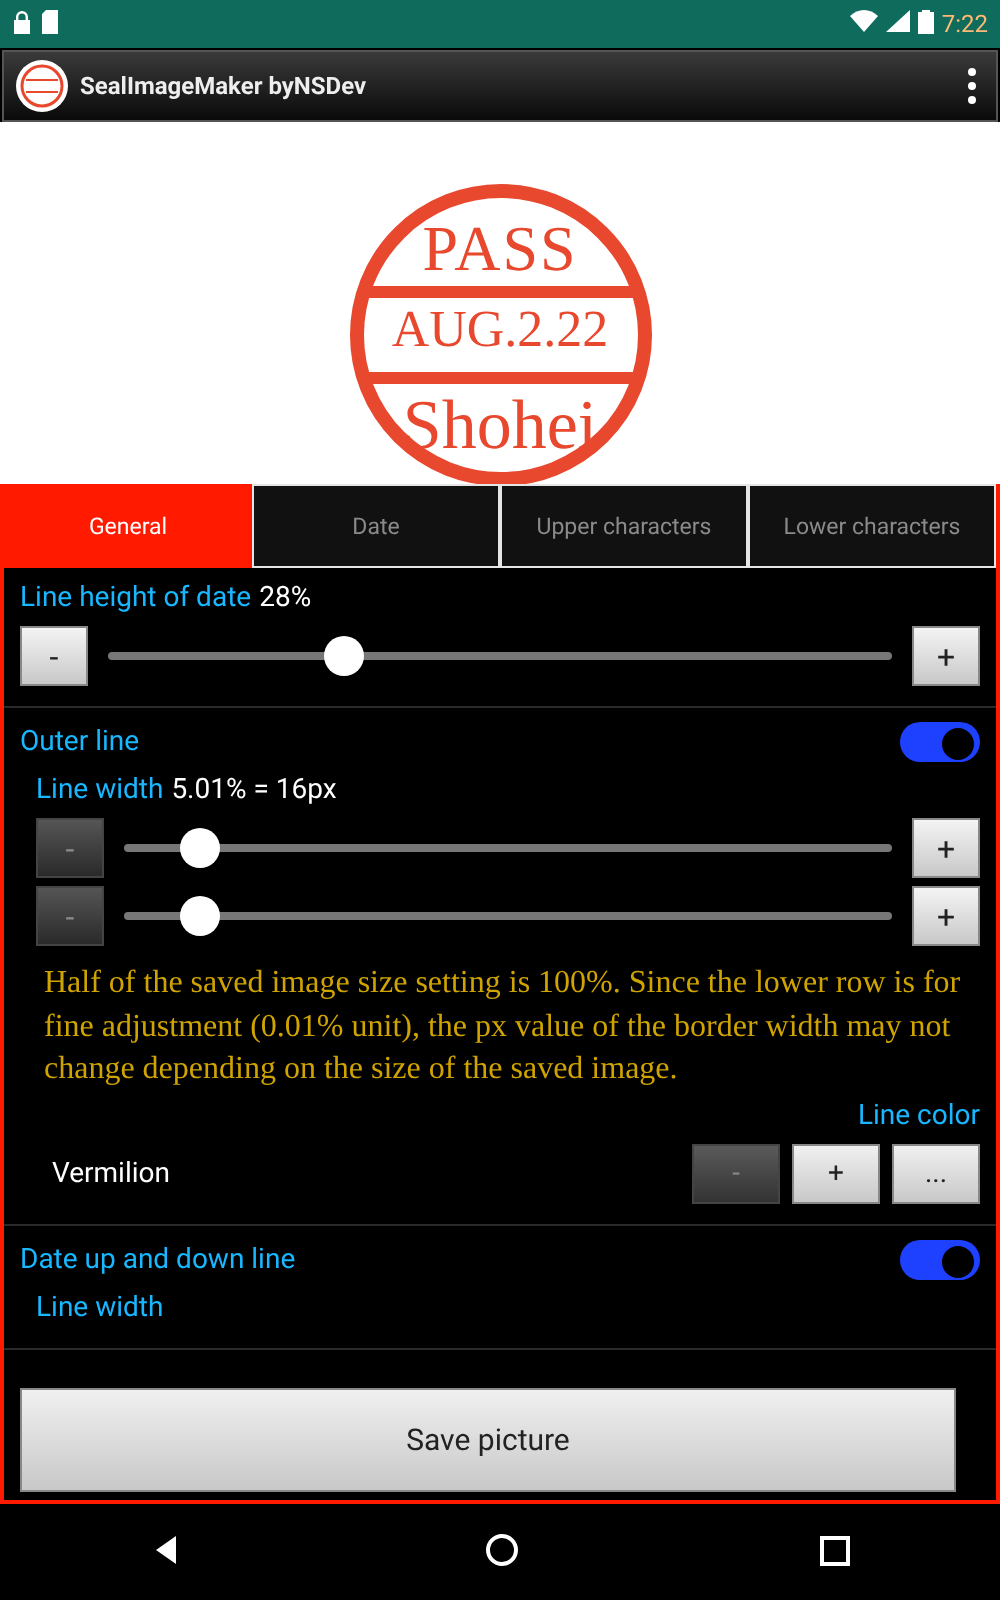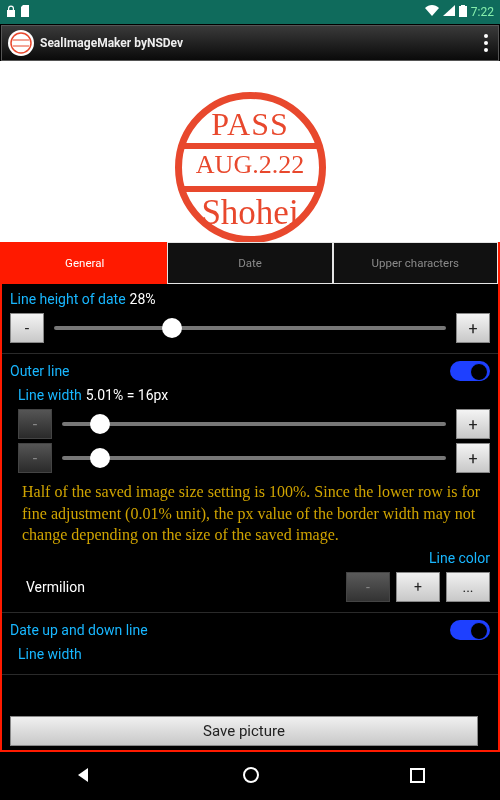--- a/index.html
+++ b/index.html
@@ -9,21 +9,21 @@
     background: #000;
     font-family: Roboto, Arial, sans-serif;
     overflow: hidden;
     position: relative;
   }
   .statusbar {
     height: 24px;
     background: #0f6b5c;
     display: flex;
     align-items: center;
-    color: #86efac;
+    color: #fdba74;
     font-size: 12px;
     padding: 0 6px;
   }
   .statusbar .left { display: flex; gap: 4px; align-items: center; }
   .statusbar .right { margin-left: auto; display: flex; gap: 4px; align-items: center; }
   .statusbar svg { fill: #fff; }
   .appbar {
     height: 36px;
     background: linear-gradient(#3a3a3a, #0a0a0a);
     border: 1px solid #555;
@@ -115,21 +115,21 @@
   .color-value-row .cval { color: #fff; font-size: 14px; flex: 1; }
   .btn-sm {
     height: 30px; padding: 0 14px; background: linear-gradient(#f0f0f0, #c8c8c8);
     border: 1px solid #888; color: #222; font-size: 14px;
     display: flex; align-items: center; justify-content: center;
     min-width: 44px;
   }
   .btn-sm.dark { background: linear-gradient(#5a5a5a, #333); color: #888; border-color: #444; }
   .save-btn {
     position: absolute; left: 8px; right: 20px; bottom: 4px;
-    height: 30px; background: linear-gradient(#f0f0f0, #c8c8c8);
+    height: 52px; background: linear-gradient(#f0f0f0, #c8c8c8);
     border: 1px solid #888; color: #222; font-size: 15px;
     display: flex; align-items: center; justify-content: center; margin-top: 12px;
   }
   .navbar {
     position: absolute; left: 0; right: 0; bottom: 0; height: 46px;
     background: #000; display: flex; align-items: center; justify-content: space-around;
   }
   .navbar svg { fill: #fff; }
 </style>
 </head>
@@ -185,20 +185,21 @@
     <div class="t2">AUG.2.22</div>
     <div class="t3">Shohei</div>
   </div>
 </div>
 
 <div class="content">
   <div class="tabs">
     <div class="tab active">General</div>
     <div class="tab">Date</div>
     <div class="tab">Upper characters</div>
+    <div class="tab">Lower characters</div>
   </div>
 
   <div class="section">
     <div class="lbl-row">
       <span>Line height of date</span>
       <span class="val">28%</span>
     </div>
     <div class="slider-row">
       <div class="sq-btn">-</div>
       <div class="track">

